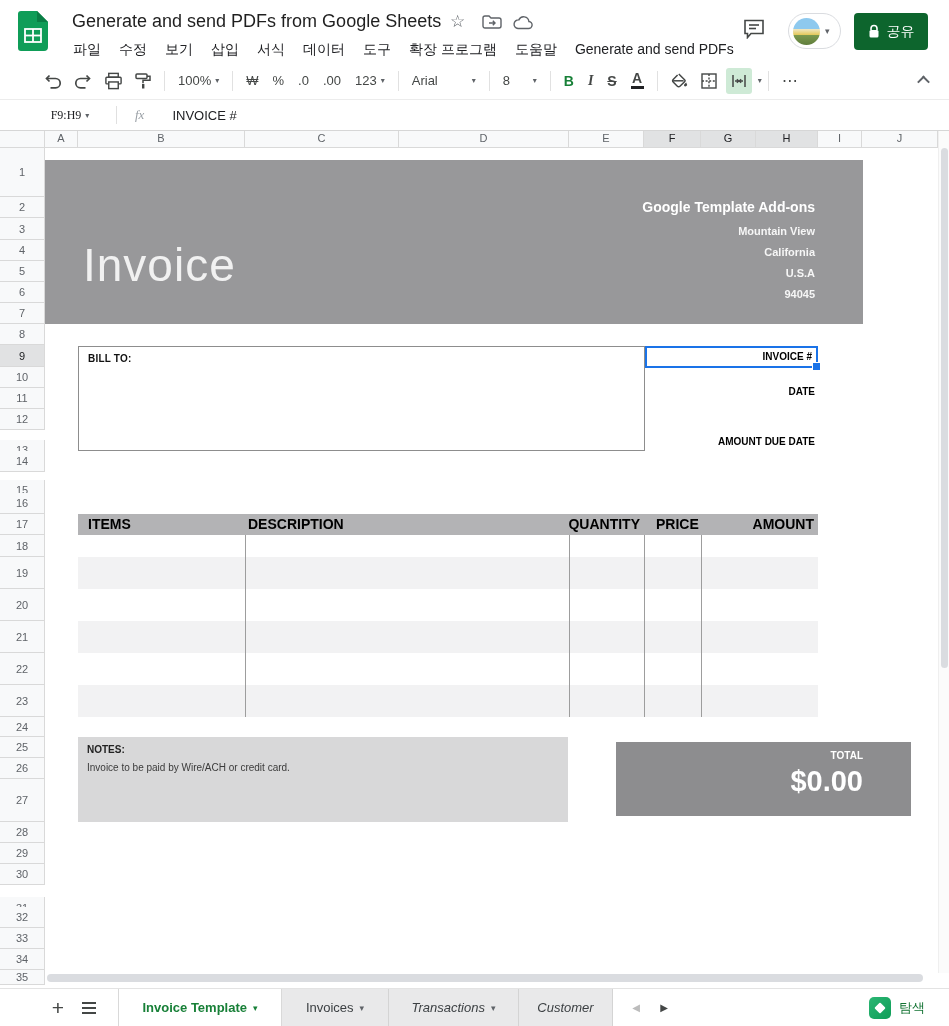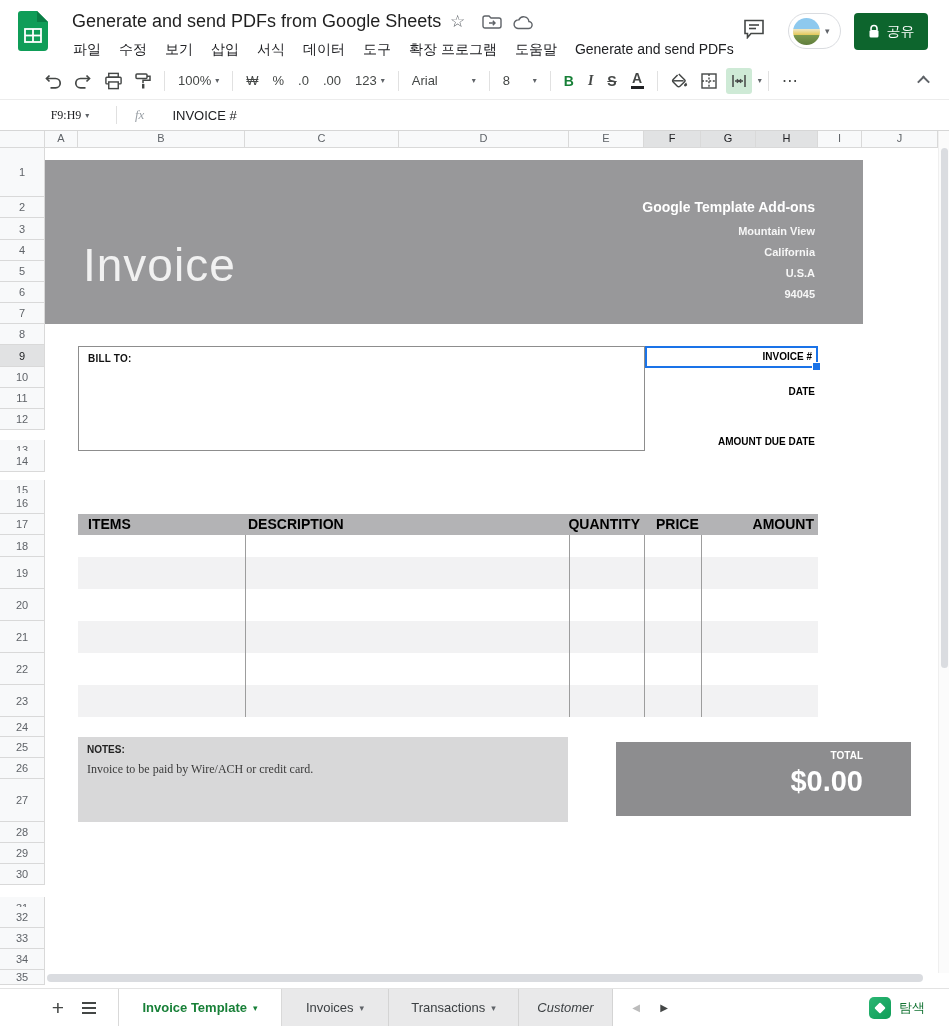--- a/index.html
+++ b/index.html
@@ -82,21 +82,21 @@
   .items-header{position:absolute;left:78px;top:514px;width:740px;height:21px;background:var(--items_header_gray);
     font-size:14px;font-weight:700;color:#000;}
   .th{position:absolute;line-height:21px;}
   .th.items{left:10px}.th.desc{left:170px}.th.qty{right:178px}.th.price{left:578px}.th.amount{right:4px}
   .stripe{position:absolute;left:78px;width:740px;height:32px;background:var(--stripe_gray);}
   .s1{top:557px}.s2{top:621px}.s3{top:685px}
   .vline{position:absolute;top:535px;height:182px;width:1px;background:#9d9d9d;}
   .v1{left:245px}.v2{left:569px}.v3{left:644px}.v4{left:701px}
   .notes-block{position:absolute;left:78px;top:737px;width:490px;height:85px;background:var(--notes_gray);}
   .notes-label{position:absolute;left:9px;top:7px;font-size:10px;font-weight:700;color:#222;}
-  .notes-text{position:absolute;left:9px;top:25px;font-size:12px;color:#3b3b3b;font-family:Liberation Serif, serif;}
+  .notes-text{position:absolute;left:9px;top:25px;font-size:10px;color:#3b3b3b;}
   .total-block{position:absolute;left:568px;top:742px;width:295px;height:74px;background:var(--total_gray);margin-left:48px;}
   .total-label{position:absolute;right:48px;top:8px;font-size:10px;font-weight:700;color:#fff;}
   .total-value{position:absolute;right:48px;top:23px;font-size:29px;font-weight:700;color:#fff;}
   
   .vscroll{position:absolute;left:938px;top:130px;width:11px;height:843px;background:#fbfbfb;
     border-left:1px solid #efefef;box-sizing:border-box;z-index:5;}
   .vthumb{position:absolute;left:2px;top:18px;width:7px;height:520px;background:#dadce0;border-radius:4px;}
   .hscroll{position:absolute;left:45px;top:972px;width:885px;height:13px;z-index:5;}
   .hthumb{position:absolute;left:2px;top:2px;width:876px;height:8px;background:#dadce0;border-radius:4px;}
   
@@ -399,21 +399,21 @@
     </span>
   <div id="tabs">
       <div class="tab active" style="width: 164px;">
         <span class="tab-label">Invoice Template</span>
         <span class="tab-caret">▾</span>
       </div>
       <div class="tab" style="width: 107px;">
         <span class="tab-label">Invoices</span>
         <span class="tab-caret">▾</span>
       </div>
-      <div class="tab" style="width: 130px;">
+      <div class="tab" style="width: 130px; font-style: italic;">
         <span class="tab-label">Transactions</span>
         <span class="tab-caret">▾</span>
       </div>
       <div class="tab" style="width: 94px; font-style: italic;">
         <span class="tab-label">Customer</span>
       </div>
     </div>
   <span class="nav-left">◀</span>
   <span class="nav-right">▶</span>
   <div class="explore">

